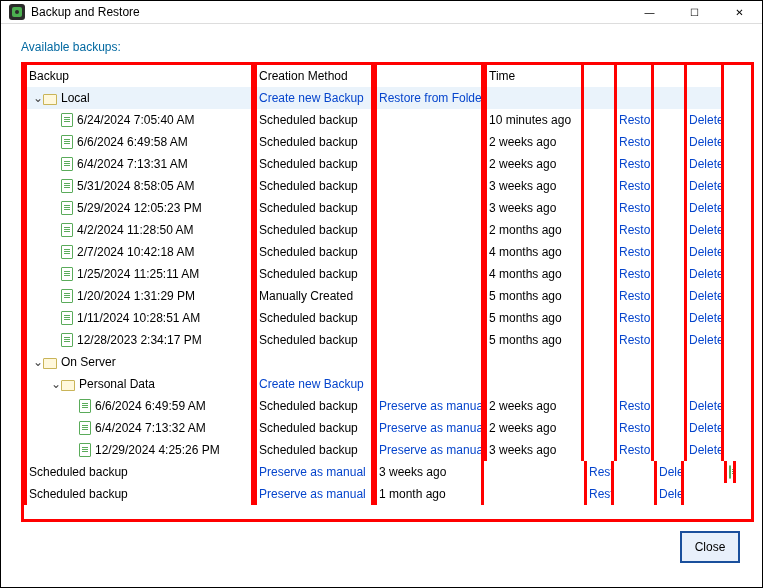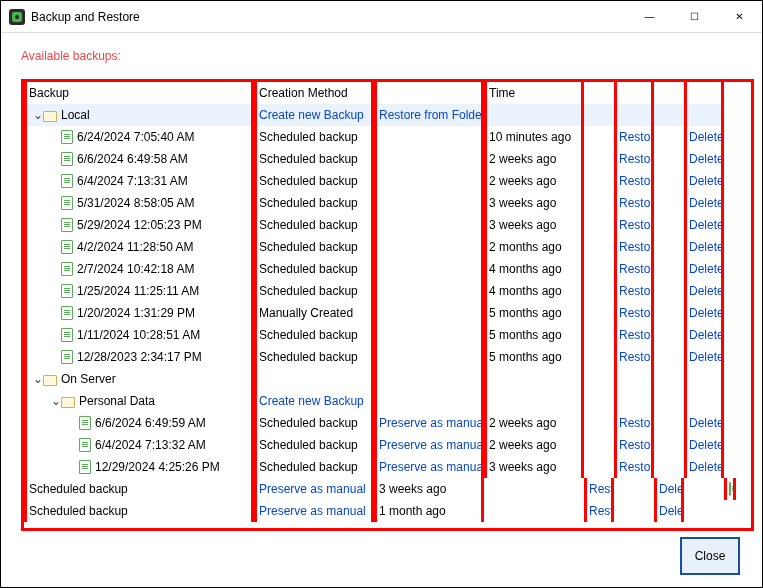--- a/index.html
+++ b/index.html
@@ -6,21 +6,21 @@
     body {
       font-family: "Segoe UI", Tahoma, sans-serif;
       font-size: 12px;
       background: #fff;
       width: 763px;
       height: 588px;
       overflow: hidden;
       border: 1px solid #000;
     }
     .titlebar {
-      height: 32px;
+      height: 23px;
       display: flex;
       align-items: center;
       padding: 0 0 0 8px;
       border-bottom: 1px solid #ddd;
     }
     .app-icon {
       width: 16px; height: 16px;
       background: #2a2a2a;
       border-radius: 3px;
       display: flex;
@@ -51,21 +51,21 @@
       font-family: "Segoe UI Symbol", sans-serif;
       font-size: 10px;
     }
 
     .content {
       padding: 16px 8px 8px 20px;
       height: calc(100% - 30px);
       display: flex;
       flex-direction: column;
     }
-    .available-label { margin-bottom: 16px; color: #ef4444; }
+    .available-label { margin-bottom: 8px; color: #0369a1; }
 
     .table-wrap {
       flex: 1;
       border: 3px solid #f00;
       padding: 0;
       overflow: hidden;
       position: relative;
     }
     .table-inner {
       display: grid;
@@ -118,21 +118,21 @@
     .link { color: #0645cc; cursor: pointer; }
 
     .footer {
       height: 50px;
       display: flex;
       justify-content: flex-end;
       align-items: center;
       padding-right: 14px;
     }
     .close-btn {
-      width: 60px; height: 38px;
+      width: 60px; height: 32px;
       border: 2px solid #1a4f9c;
       background: #e8f0fb;
       font-size: 12px;
       cursor: pointer;
     }
   </style>
 </head>
 <body>
 
 <div class="titlebar">

